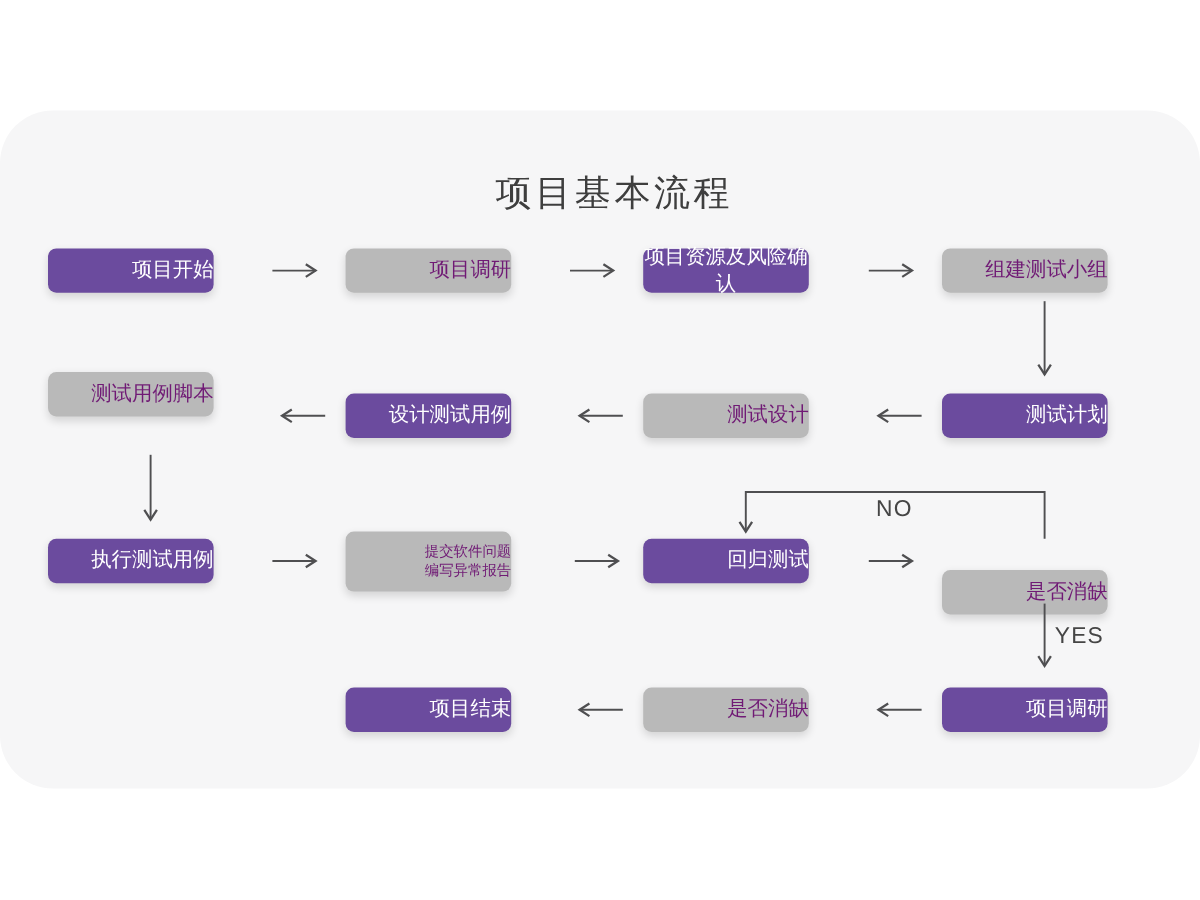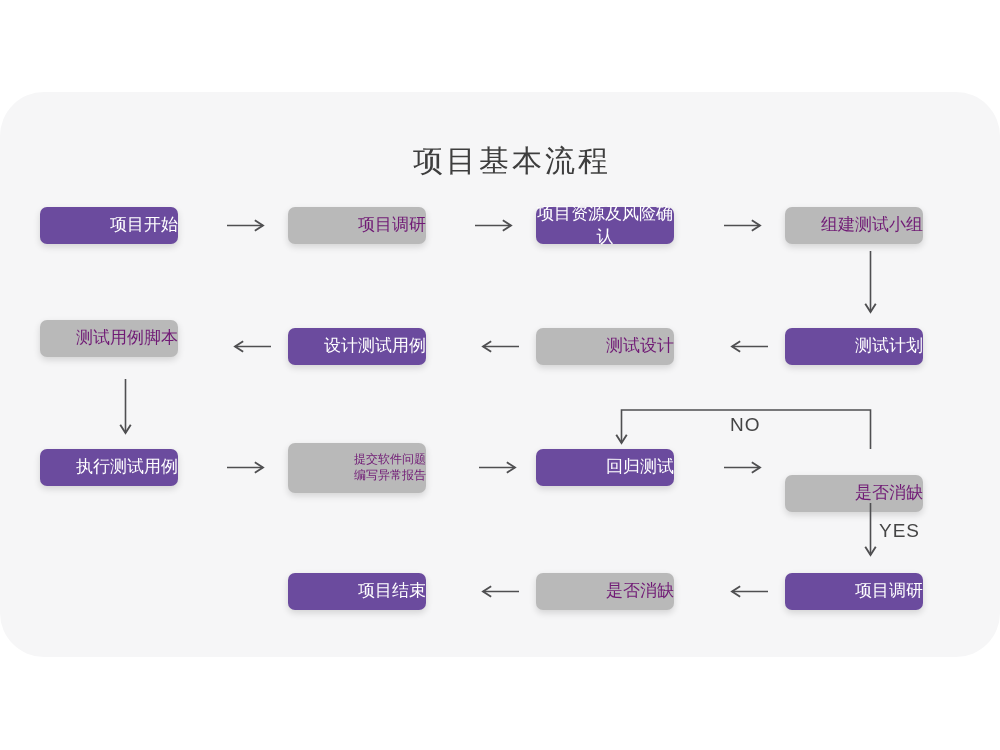--- a/index.html
+++ b/index.html
@@ -57,21 +57,21 @@
 
 <div class="node purple" style="left:785px;top:328px">
     <span>测试计划</span>
   </div>
 <div class="node gray" style="left:536px;top:328px">
     <span>测试设计</span>
   </div>
 <div class="node purple" style="left:288px;top:328px">
     <span>设计测试用例</span>
   </div>
-<div class="node gray" style="left:40px;top:320px">
+<div class="node gray" style="left:40px;top:310px">
     <span>测试用例脚本</span>
   </div>
 
 <div class="node purple" style="left:40px;top:449px">
     <span>执行测试用例</span>
   </div>
 <div class="node gray tall" style="left:288px;top:443px">
     <span>提交软件问题
 编写异常报告</span>
   </div>

